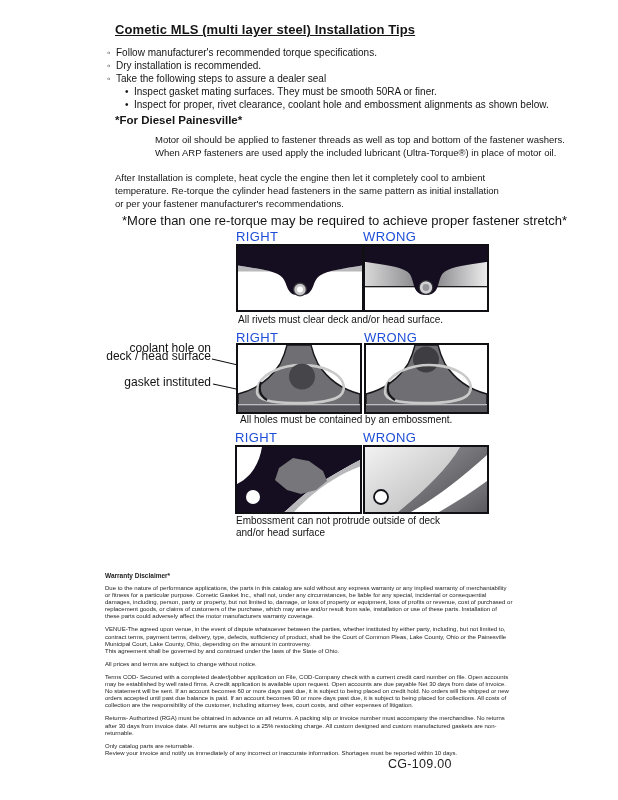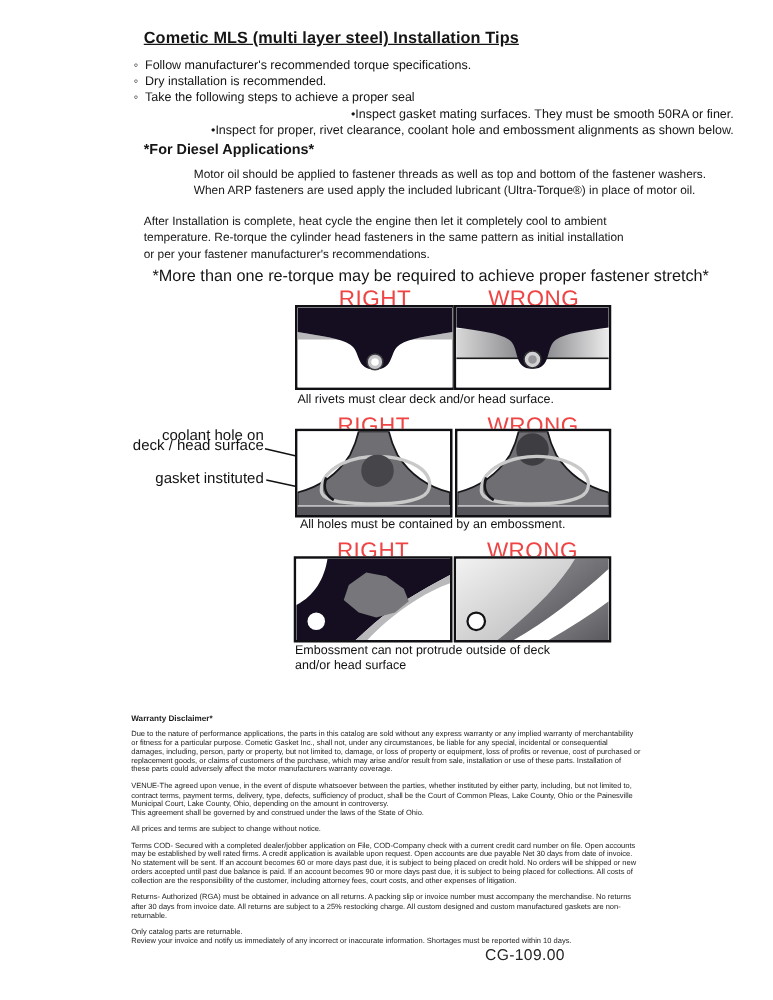--- a/index.html
+++ b/index.html
@@ -8,29 +8,29 @@
     font-family:"Liberation Sans", sans-serif;color:#151515;overflow:hidden;border-radius:26px;
   }
   .abs{position:absolute;}
   .title{
     left:115px;top:22px;font-size:13px;font-weight:bold;
     text-decoration:underline;white-space:nowrap;letter-spacing:0.1px;
   }
   .tips{left:107px;top:46px;width:480px;font-size:10px;line-height:13px;}
   .li{white-space:nowrap;}
   .l1 .mk::before{content:"◦";}
-  .l2{padding-left:18px;text-align:right;}
+  .l2{padding-left:18px;}
   .l2 .mk::before{content:"•";}
   .mk{display:inline-block;width:9px;}
   .diesel-h{left:115px;top:114px;font-size:11.5px;font-weight:bold;white-space:nowrap;}
   .para{font-size:9.5px;line-height:13px;white-space:pre-line;width:480px;}
   .p1{left:115px;top:133px;margin-left:40px;}
   .p2{left:115px;top:171px;}
   .note{left:122px;top:213px;font-size:13px;white-space:nowrap;}
-  .dg-label{font-size:18px;letter-spacing:0.4px;text-align:center;color:#ef4444;white-space:nowrap;}
+  .dg-label{font-size:13px;letter-spacing:0.4px;color:#1d4ed8;white-space:nowrap;}
   .dbox{border:2px solid #101014;background:#fff;line-height:0;}
   .dbox svg{display:block;}
   .caption{font-size:10px;line-height:11.5px;white-space:pre-line;color:#121212;}
   .ann{font-size:12px;line-height:8px;text-align:right;width:145px;white-space:pre-line;color:#121212;}
   .ann2{line-height:9px;white-space:nowrap;}
   .disclaimer{left:105px;top:572px;width:408px;color:#1c1c1c;}
   .disclaimer h4{margin:0 0 6px 0;font-size:6.5px;font-weight:bold;}
   .disclaimer p{margin:0 0 6px 0;font-size:6px;line-height:7.1px;white-space:pre-line;}
   .footer-code{left:388px;top:757px;font-size:12.5px;letter-spacing:0.3px;color:#242424;white-space:nowrap;}
   
@@ -56,26 +56,26 @@
 </head>
 <body>
 
 <div class="page">
 
   <div class="abs title">Cometic MLS (multi layer steel) Installation Tips</div>
 
   <div class="abs tips">
     <div class="li l1"><span class="mk"></span><span>Follow manufacturer's recommended torque specifications.</span></div>
     <div class="li l1"><span class="mk"></span><span>Dry installation is recommended.</span></div>
-    <div class="li l1"><span class="mk"></span><span>Take the following steps to achieve a proper seal</span></div>
+    <div class="li l1"><span class="mk"></span><span>Take the following steps to assure a dealer seal</span></div>
     <div class="li l2"><span class="mk"></span><span>Inspect gasket mating surfaces.  They must be smooth 50RA or finer.</span></div>
     <div class="li l2"><span class="mk"></span><span>Inspect for proper, rivet clearance, coolant hole and embossment alignments as shown below.</span></div>
   </div>
 
-  <div class="abs diesel-h">*For Diesel Applications*</div>
+  <div class="abs diesel-h">*For Diesel Painesville*</div>
   <div class="abs para p1">Motor oil should be applied to fastener threads as well as top and bottom of the fastener washers.
 When ARP fasteners are used apply the included lubricant (Ultra-Torque®) in place of motor oil.</div>
   <div class="abs para p2">After Installation is complete, heat cycle the engine then let it completely cool to ambient
 temperature. Re-torque the cylinder head fasteners in the same pattern as initial installation
 or per your fastener manufacturer's recommendations.</div>
   <div class="abs note">*More than one re-torque may be required to achieve proper fastener stretch*</div>
 
   <div class="abs dg-label r1-lab-right">RIGHT</div>
   <div class="abs dg-label r1-lab-wrong">WRONG</div>
 

